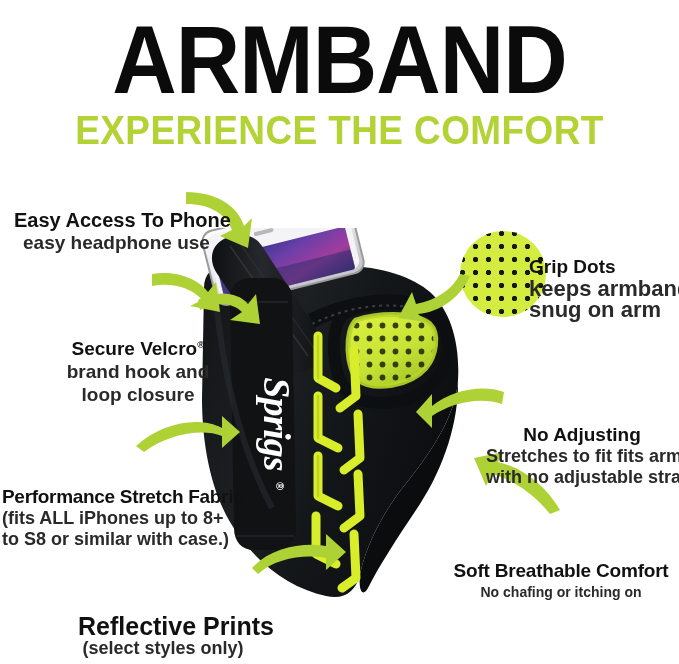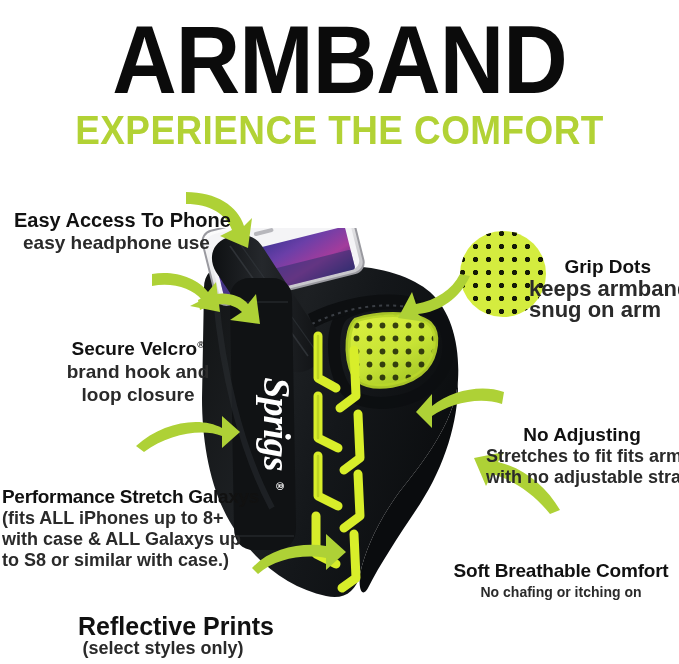--- a/index.html
+++ b/index.html
@@ -85,21 +85,21 @@
   #callout-secure-velcro .c-line  { font-size: 19px; line-height: 23px; }
 
   #callout-performance { top: 462px; left: 2px; text-align: center; width: 215px; }
   #callout-performance .c-title { font-size: 19px; line-height: 23px; letter-spacing: -0.3px;}
   #callout-performance .c-line  { font-size: 18px; line-height: 21px; }
 
   #callout-reflective { top: 592px; left: 78px; text-align: center; width: 170px; }
   #callout-reflective .c-title { font-size: 25px; line-height: 23px; }
   #callout-reflective .c-line  { font-size: 18px; line-height: 21px; }
 
-  #callout-grip-dots { top: 232px; left: 529px; text-align: right; width: 122px; }
+  #callout-grip-dots { top: 232px; left: 529px; text-align: left; width: 122px; }
   #callout-grip-dots .c-title { font-size: 19px; line-height: 23px; }
   #callout-grip-dots .c-line  { font-size: 22px; line-height: 21px; }
 
   #callout-no-adjusting { top: 400px; left: 486px; text-align: center; width: 192px; }
   #callout-no-adjusting .c-title { font-size: 19px; line-height: 23px; }
   #callout-no-adjusting .c-line  { font-size: 18px; line-height: 21px; }
 
   #callout-soft-breathable { top: 536px; left: 443px; text-align: center; width: 236px; }
   #callout-soft-breathable .c-title { font-size: 19px; line-height: 23px; letter-spacing: -0.2px;}
   #callout-soft-breathable .c-line  { font-size: 14px; line-height: 21px; }
@@ -316,23 +316,22 @@
     <div class="c-line">easy headphone use</div>
   </div>
 
   <div class="callout" id="callout-secure-velcro">
     <div class="c-title"><span>Secure Velcro</span><span class="reg">®</span></div>
     <div class="c-line">brand hook and</div>
     <div class="c-line">loop closure</div>
   </div>
 
   <div class="callout" id="callout-performance">
-    <div class="c-title">Performance Stretch Galaxys</div>
+    <div class="c-title">Performance Stretch Fabric</div>
     <div class="c-line">(fits ALL iPhones up to 8+</div>
-    <div class="c-line">with case &amp; ALL Galaxys up</div>
     <div class="c-line">to S8 or similar with case.)</div>
   </div>
 
   <div class="callout" id="callout-reflective">
     <div class="c-title">Reflective Prints</div>
     <div class="c-line">(select styles only)</div>
   </div>
 
   <div class="callout" id="callout-grip-dots">
     <div class="c-title">Grip Dots</div>

